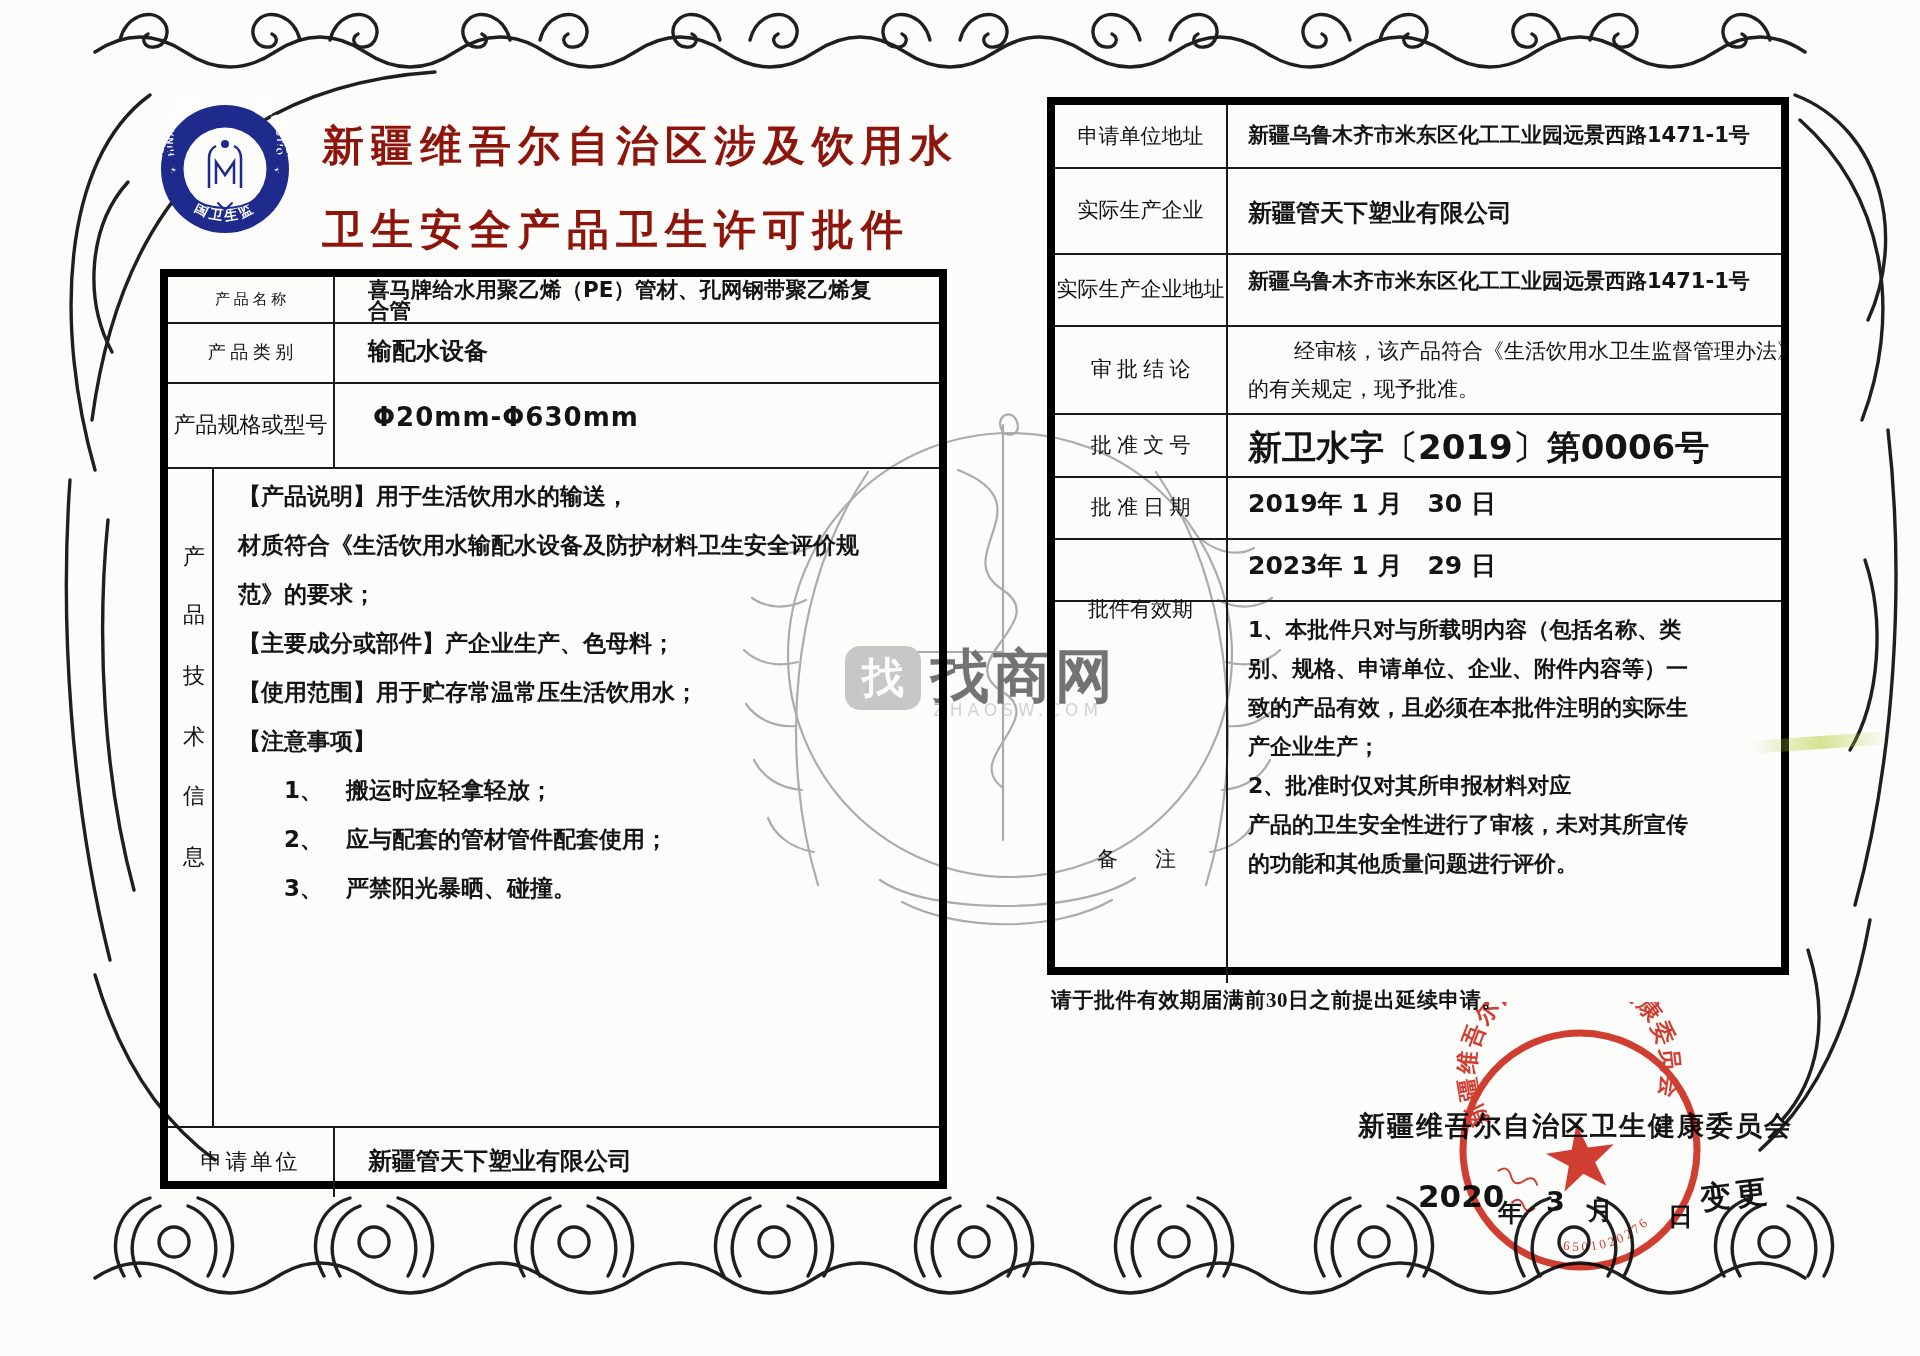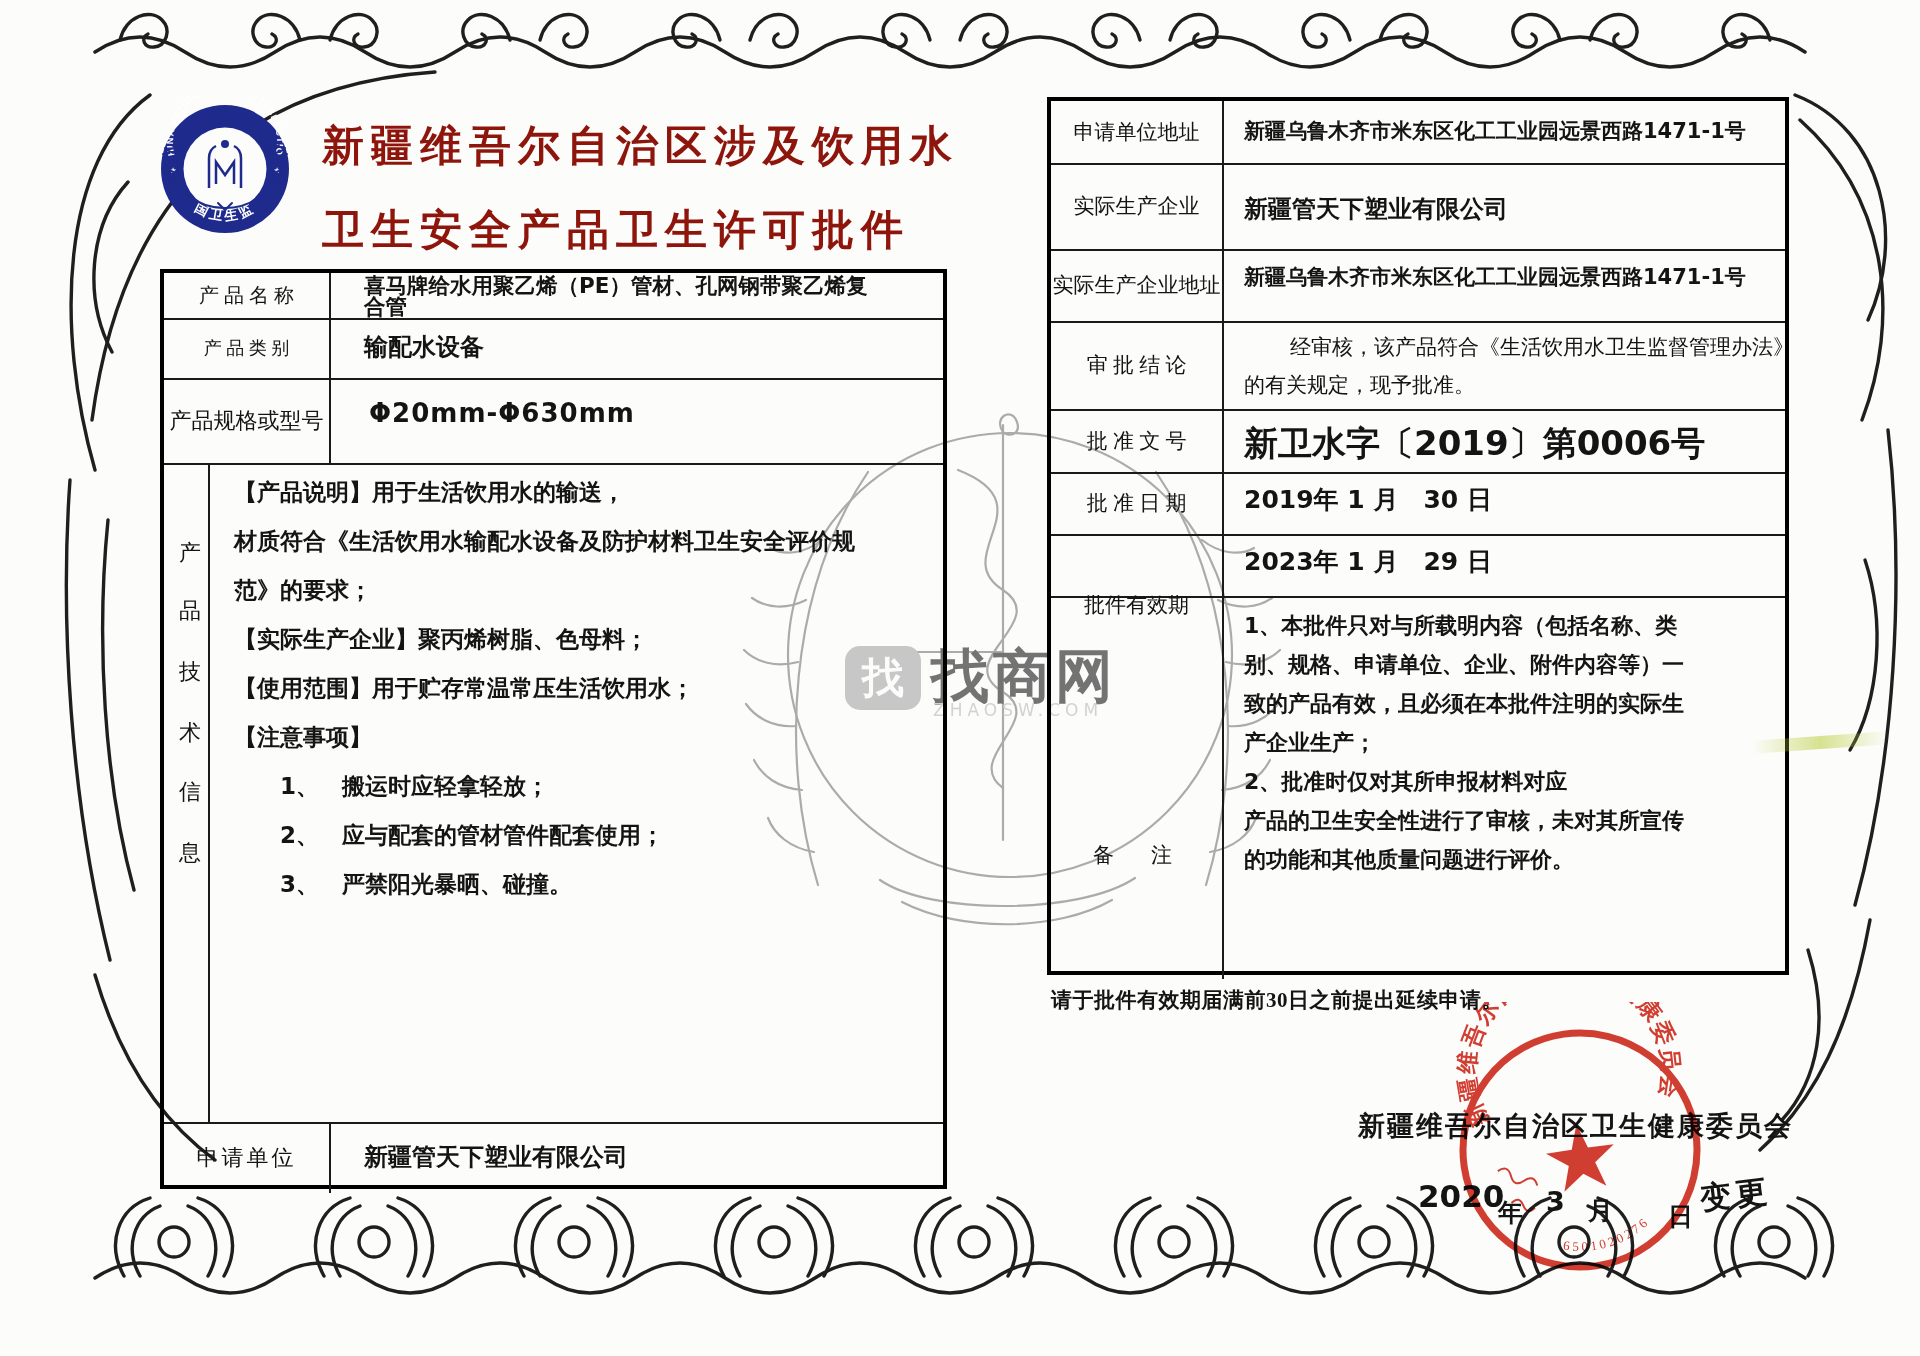--- a/index.html
+++ b/index.html
@@ -5,21 +5,21 @@
   * { box-sizing: border-box; }
   html,body { margin:0; padding:0; background:#ffffff; }
   .page {
     position:relative; width:1920px; height:1356px; overflow:hidden;
     background:#fcfcfa; color:#141414;
     font-family:"Liberation Serif","DejaVu Serif",serif;
   }
   .abs { position:absolute; }
   .hei { font-family:"DejaVu Sans","Liberation Sans",sans-serif; }
   .b { font-weight:700; }
-  .tbl { position:absolute; border:4px solid #000000; background:transparent; }
+  .tbl { position:absolute; border:8px solid #000000; background:transparent; }
   .hl { position:absolute; left:0; right:0; height:0; border-top:2.5px solid #1a1a1a; }
   .vl { position:absolute; width:0; border-left:2.5px solid #1a1a1a; }
   .lab { display:flex; align-items:center; justify-content:center; text-align:center; }
   .deco path, .deco circle { fill:none; stroke:#1f1f1f; stroke-width:3.4; stroke-linecap:round; }
   .wm path, .wm line, .wm circle { fill:none; stroke:#6a6a6a; stroke-width:2.2; stroke-linecap:round; }
   .title-line { font-size:42px; font-weight:900; color:#8e150c; letter-spacing:7px; line-height:84px; white-space:nowrap; }
   .tech-line { height:49px; font-size:23px; font-weight:700; white-space:nowrap; font-family:"DejaVu Sans","Liberation Sans",sans-serif; }
   .tech-indent { padding-left:46px; }
   .rem-line { font-size:22px; font-weight:700; line-height:39px; white-space:nowrap; font-family:"DejaVu Sans","Liberation Sans",sans-serif; }
 </style>
@@ -162,35 +162,35 @@
 
   <div class="tbl" style="left:160px;top:269px;width:787px;height:920px;">
     <div class="hl" style="top:45px;"></div>
     <div class="hl" style="top:105px;"></div>
     <div class="hl" style="top:190px;"></div>
     <div class="hl" style="top:849px;"></div>
     <div class="vl" style="left:165px;top:0;height:190px;"></div>
     <div class="vl" style="left:165px;top:849px;height:71px;"></div>
     <div class="vl" style="left:44px;top:190px;height:659px;"></div>
 
-    <div class="abs lab" style="left:0;top:0;width:165px;height:45px;font-size:20px;">产 品 名 称</div>
+    <div class="abs lab" style="left:0;top:0;width:165px;height:45px;font-size:15px;">产 品 名 称</div>
     <div class="abs hei b" style="left:200px;top:2px;width:505px;font-size:21.5px;line-height:21px;">喜马牌给水用聚乙烯（PE）管材、孔网钢带聚乙烯复合管</div>
 
     <div class="abs lab" style="left:0;top:45px;width:165px;height:60px;font-size:18px;">产 品 类 别</div>
     <div class="abs hei b" style="left:200px;top:58px;font-size:24px;">输配水设备</div>
 
     <div class="abs lab" style="left:0;top:105px;width:165px;height:85px;font-size:22px;">产品规格或型号</div>
     <div class="abs hei b" style="left:205px;top:125px;font-size:26px;letter-spacing:1px;">Φ20mm-Φ630mm</div>
 
     <div class="abs" style="left:11px;top:250px;writing-mode:vertical-lr;text-orientation:upright;letter-spacing:60px;font-size:22px;">产品技术信息</div>
     <div class="abs" style="left:44px;top:190px;width:741px;height:659px;padding:14px 16px 0 26px;">
       <div class="tech-line">【产品说明】用于生活饮用水的输送，</div>
       <div class="tech-line">材质符合《生活饮用水输配水设备及防护材料卫生安全评价规</div>
       <div class="tech-line">范》的要求；</div>
-      <div class="tech-line">【实际生产企业】聚丙烯树脂、色母料；</div>
+      <div class="tech-line">【主要成分或部件】产企业生产、色母料；</div>
       <div class="tech-line">【使用范围】用于贮存常温常压生活饮用水；</div>
       <div class="tech-line">【注意事项】</div>
       <div class="tech-line tech-indent">1、　搬运时应轻拿轻放；</div>
       <div class="tech-line tech-indent">2、　应与配套的管材管件配套使用；</div>
       <div class="tech-line tech-indent">3、　严禁阳光暴晒、碰撞。</div>
     </div>
 
     <div class="abs lab" style="left:0;top:849px;width:165px;height:71px;font-size:22px;letter-spacing:3px;">申请单位</div>
     <div class="abs hei b" style="left:200px;top:868px;font-size:24px;">新疆管天下塑业有限公司</div>
   </div>

